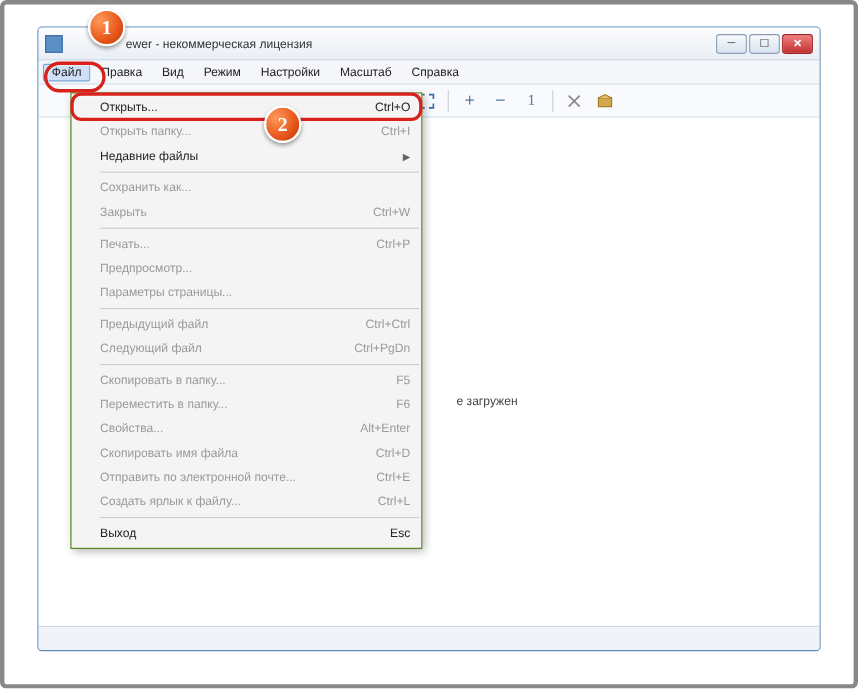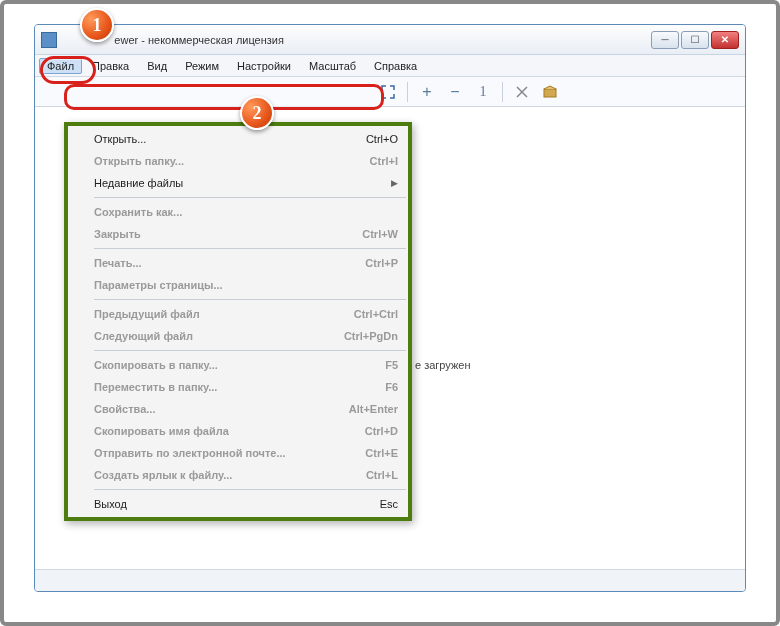--- a/index.html
+++ b/index.html
@@ -13,23 +13,23 @@
 .win-btn { width: 28px; height: 18px; border: 1px solid #8a9db5; border-radius: 3px; background: linear-gradient(#f8fafd,#d8e2ee); display: flex; align-items: center; justify-content: center; color: #444; font-size: 10px; }
 .win-btn.close { background: linear-gradient(#f08080,#c43030); border-color: #a02020; color: #fff; font-weight: bold; }
 .menubar { height: 22px; display: flex; align-items: center; padding: 0 4px; background: #f4f6fa; border-bottom: 1px solid #d0d8e4; gap: 2px; }
 .menu-item { padding: 2px 8px; color: #222; cursor: default; border-radius: 2px; }
 .menu-item.open { background: #cde0f5; border: 1px solid #7aa6d6; padding: 1px 7px; }
 .toolbar { height: 30px; display: flex; align-items: center; padding: 0 6px; background: #f8fafd; border-bottom: 1px solid #d0d8e4; gap: 6px; }
 .tb-btn { width: 22px; height: 22px; display: flex; align-items: center; justify-content: center; color: #556; }
 .tb-sep { width: 1px; height: 20px; background: #c8d0dc; margin: 0 2px; }
 .content { position: absolute; top: 82px; left: 0; right: 0; bottom: 22px; background: #fff; }
 .statusbar { position: absolute; bottom: 0; left: 0; right: 0; height: 22px; background: #f0f3f8; border-top: 1px solid #d0d8e4; }
-.dropdown { position: absolute; left: 60px; top: 80px; width: 348px; background: #f4f4f4; border: 4px solid #4d7c0f; box-shadow: 2px 3px 8px rgba(0,0,0,.3); padding: 2px 0; margin-top: 38px; }
+.dropdown { position: absolute; left: 60px; top: 80px; width: 320px; background: #f4f4f4; border: 1px solid #4d7c0f; box-shadow: 2px 3px 8px rgba(0,0,0,.3); padding: 2px 0; }
 .dd-item { display: flex; align-items: center; height: 22px; padding: 0 10px 0 26px; color: #222; cursor: default; }
-.dd-item.disabled { color: #9a9a9a; font-weight: bold; }
+.dd-item.disabled { color: #9a9a9a; }
 .dd-item .shortcut { margin-left: auto; color: inherit; }
 .dd-sep { height: 1px; background: #c8ccd4; margin: 3px 2px 3px 26px; }
 .dd-arrow { margin-left: auto; color: #666; font-size: 9px; }
 .highlight-ring { position: absolute; border: 3px solid #d9211c; border-radius: 18px; pointer-events: none; box-shadow: 0 0 0 1px rgba(255,255,255,.5) inset; }
 .badge { position: absolute; width: 34px; height: 34px; border-radius: 50%; background: radial-gradient(circle at 30% 30%, #ff9a5a, #e7551a 60%, #b83a0a); border: 2px solid #fff; box-shadow: 0 2px 4px rgba(0,0,0,.4); display: flex; align-items: center; justify-content: center; color: #fff; font-size: 18px; font-weight: bold; font-family: Georgia, serif; z-index: 20; }
 .partial-text { position: absolute; right: 8px; top: 50%; transform: translateY(-50%); color: #444; }
 svg { width: 16px; height: 16px; }
 </style>
 </head>
 <body>
@@ -111,20 +111,23 @@
       <div class="dd-item disabled">
         <span>Закрыть</span>
         <span class="shortcut">Ctrl+W</span>
       </div>
       <div class="dd-sep"></div>
       <div class="dd-item disabled">
         <span>Печать...</span>
         <span class="shortcut">Ctrl+P</span>
       </div>
       <div class="dd-item disabled">
+        <span>Предпросмотр...</span>
+      </div>
+      <div class="dd-item disabled">
         <span>Параметры страницы...</span>
       </div>
       <div class="dd-sep"></div>
       <div class="dd-item disabled">
         <span>Предыдущий файл</span>
         <span class="shortcut">Ctrl+Ctrl</span>
       </div>
       <div class="dd-item disabled">
         <span>Следующий файл</span>
         <span class="shortcut">Ctrl+PgDn</span>

